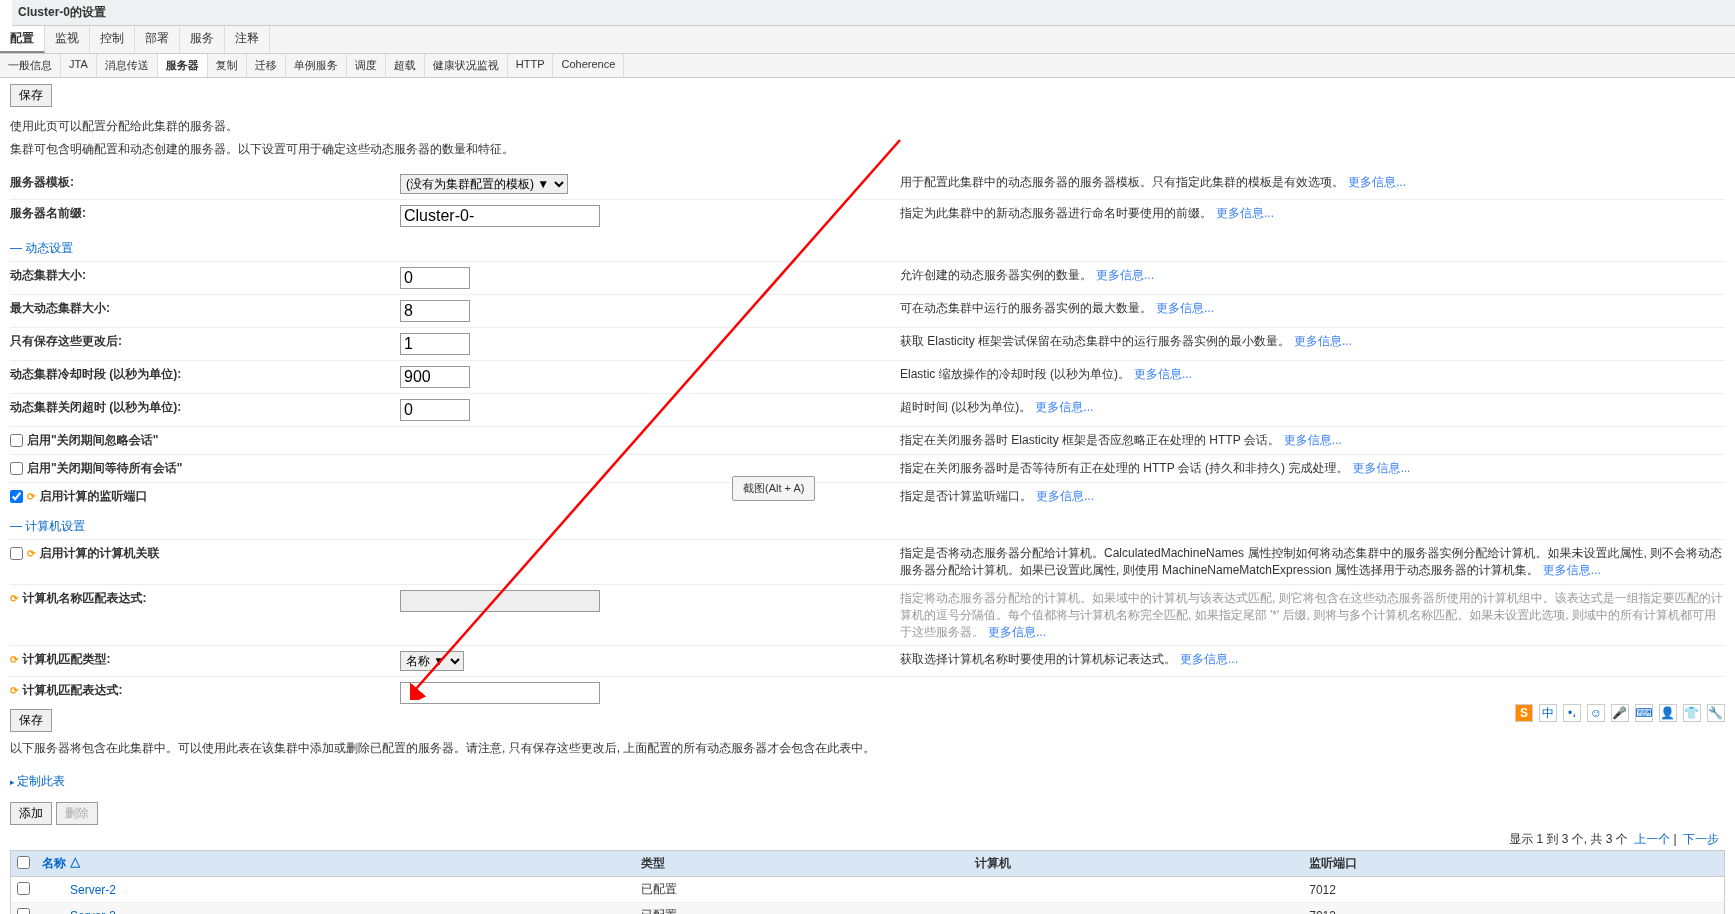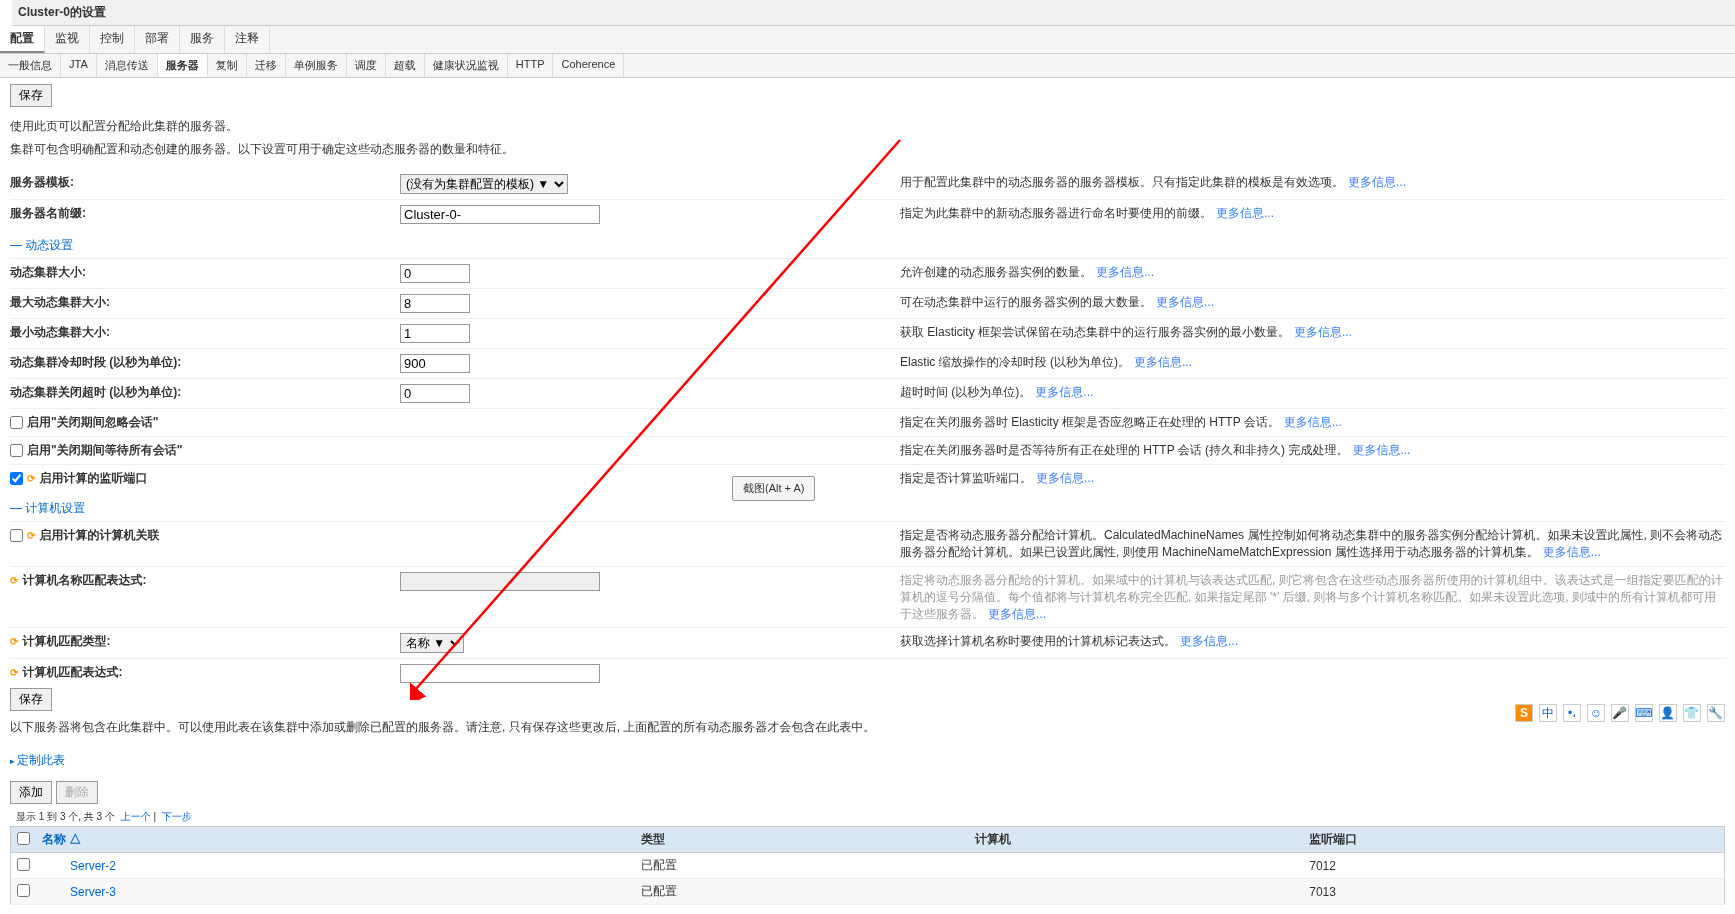--- a/index.html
+++ b/index.html
@@ -17,30 +17,30 @@
 .intro p { margin-bottom: 4px; }
 .form-row { display: flex; padding: 5px 0; border-top: 1px solid #eee; align-items: flex-start; }
 .form-row.first { border-top: none; }
 .label-col { width: 390px; font-weight: bold; display: flex; align-items: center; gap: 4px; }
 .input-col { width: 500px; }
 .desc-col { flex: 1; color: #333; line-height: 1.4; }
 .desc-col.grey { color: #999; }
 .more-link { color: #3b82f6; cursor: pointer; margin-left: 4px; }
 .fieldset-legend { color: #0066cc; margin: 8px 0 4px; }
 .fieldset-legend::before { content: "— "; }
-input[type=text] { border: 1px solid #999; padding: 1px 3px; font-size: 13px; }
+input[type=text] { border: 1px solid #999; padding: 1px 3px; font-size: 16px; }
 select { border: 1px solid #999; font-size: 12px; padding: 1px; }
 .small-input { width: 70px; }
 .med-input { width: 200px; }
 .icon-restart { color: #f90; font-size: 10px; }
 .custom-link { color: #0066cc; cursor: pointer; margin: 8px 0; display: inline-block; }
 .custom-link::before { content: "▸ "; font-size: 9px; }
 .table-title { font-weight: bold; margin-top: 8px; }
 .toolbar { padding: 4px 0; display: flex; gap: 4px; }
-.toolbar-right { text-align: left; padding: 2px 6px; font-size: 10px; }
+.toolbar-right { text-align: right; padding: 2px 6px; font-size: 12px; }
 table.grid { width: 100%; border-collapse: collapse; border: 1px solid #ccc; }
 table.grid th { background: #d9e7f5; text-align: left; padding: 4px 6px; border-bottom: 1px solid #ccc; font-weight: bold; }
 table.grid th a { color: #0066cc; cursor: pointer; }
 table.grid td { padding: 4px 6px; border-bottom: 1px solid #eee; }
 table.grid td a { color: #0066cc; cursor: pointer; margin-left: 28px; }
 table.grid tr:nth-child(even) td { background: #f7f7f7; }
 .pager-link { color: #0066cc; cursor: pointer; margin-left: 3px; }
 .tooltip-box { position: absolute; top: 476px; left: 732px; background: #f5f5f5; border: 1px solid #999; padding: 4px 10px; font-size: 11px; border-radius: 2px; }
 .arrow { position: absolute; top: 130px; left: 410px; pointer-events: none; }
 .ime-bar { position: absolute; top: 702px; right: 8px; display: flex; gap: 6px; align-items: center; background: rgba(255,255,255,0.5); padding: 2px; }
@@ -105,21 +105,21 @@
     <div class="desc-col"><span>允许创建的动态服务器实例的数量。</span><a class="more-link">更多信息...</a></div>
   </div>
 
   <div class="form-row">
     <div class="label-col">最大动态集群大小:</div>
     <div class="input-col"><input type="text" class="small-input" value="8" style=""></div>
     <div class="desc-col"><span>可在动态集群中运行的服务器实例的最大数量。</span><a class="more-link">更多信息...</a></div>
   </div>
 
   <div class="form-row">
-    <div class="label-col">最小动态集群大小:</div>
+    <div class="label-col">只有保存这些更改后:</div>
     <div class="input-col"><input type="text" class="small-input" value="1" style=""></div>
     <div class="desc-col"><span>获取 Elasticity 框架尝试保留在动态集群中的运行服务器实例的最小数量。</span><a class="more-link">更多信息...</a></div>
   </div>
 
   <div class="form-row">
     <div class="label-col">动态集群冷却时段 (以秒为单位):</div>
     <div class="input-col"><input type="text" class="small-input" value="900" style=""></div>
     <div class="desc-col"><span>Elastic 缩放操作的冷却时段 (以秒为单位)。</span><a class="more-link">更多信息...</a></div>
   </div>
 

